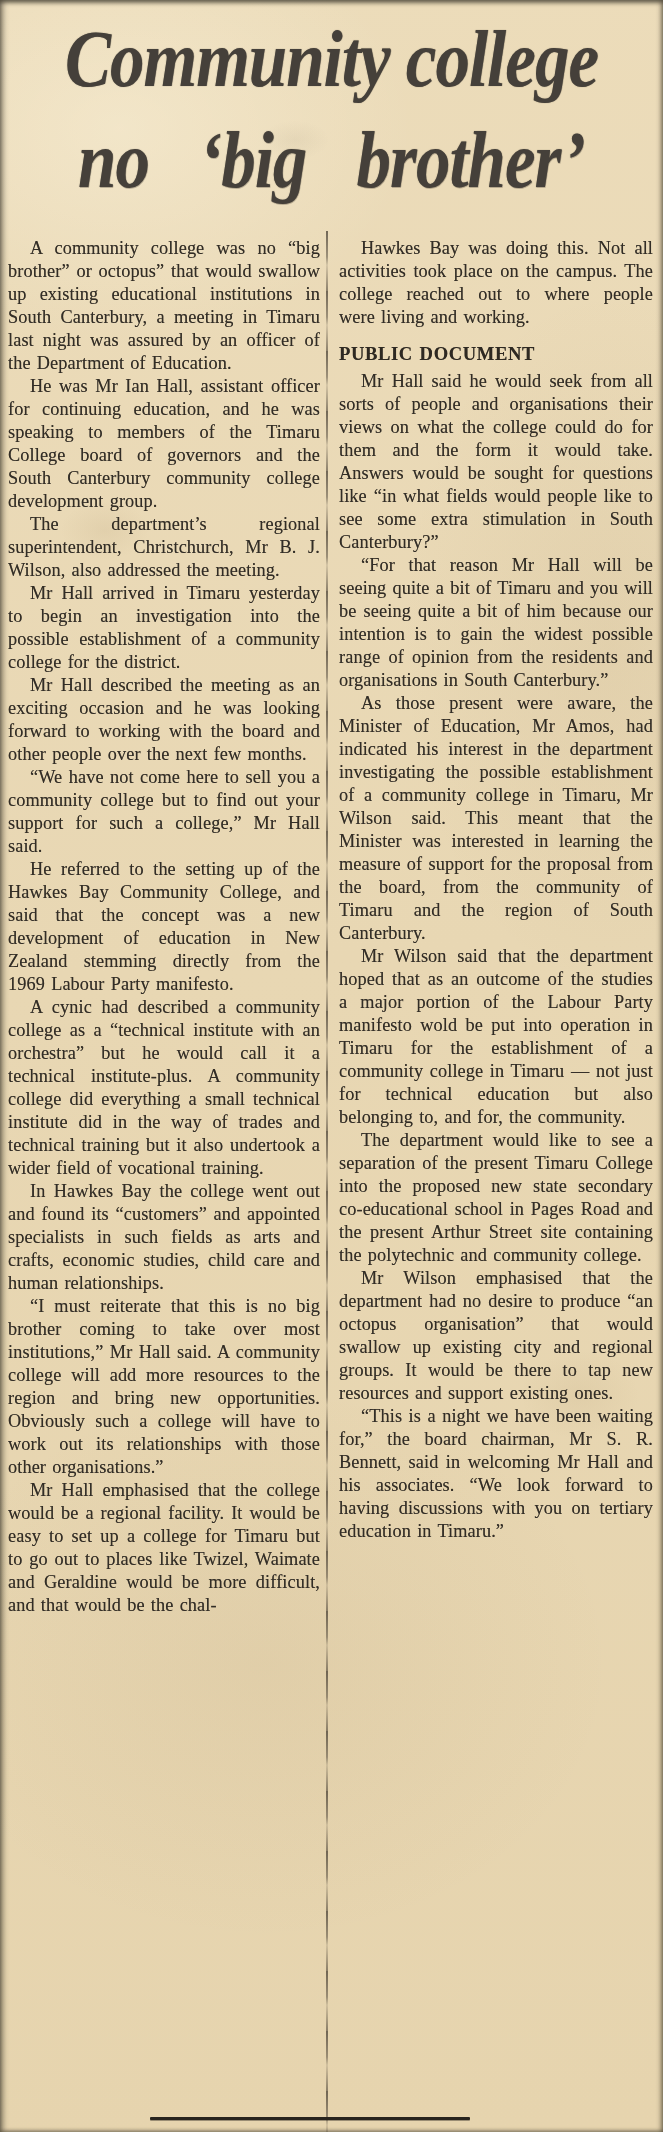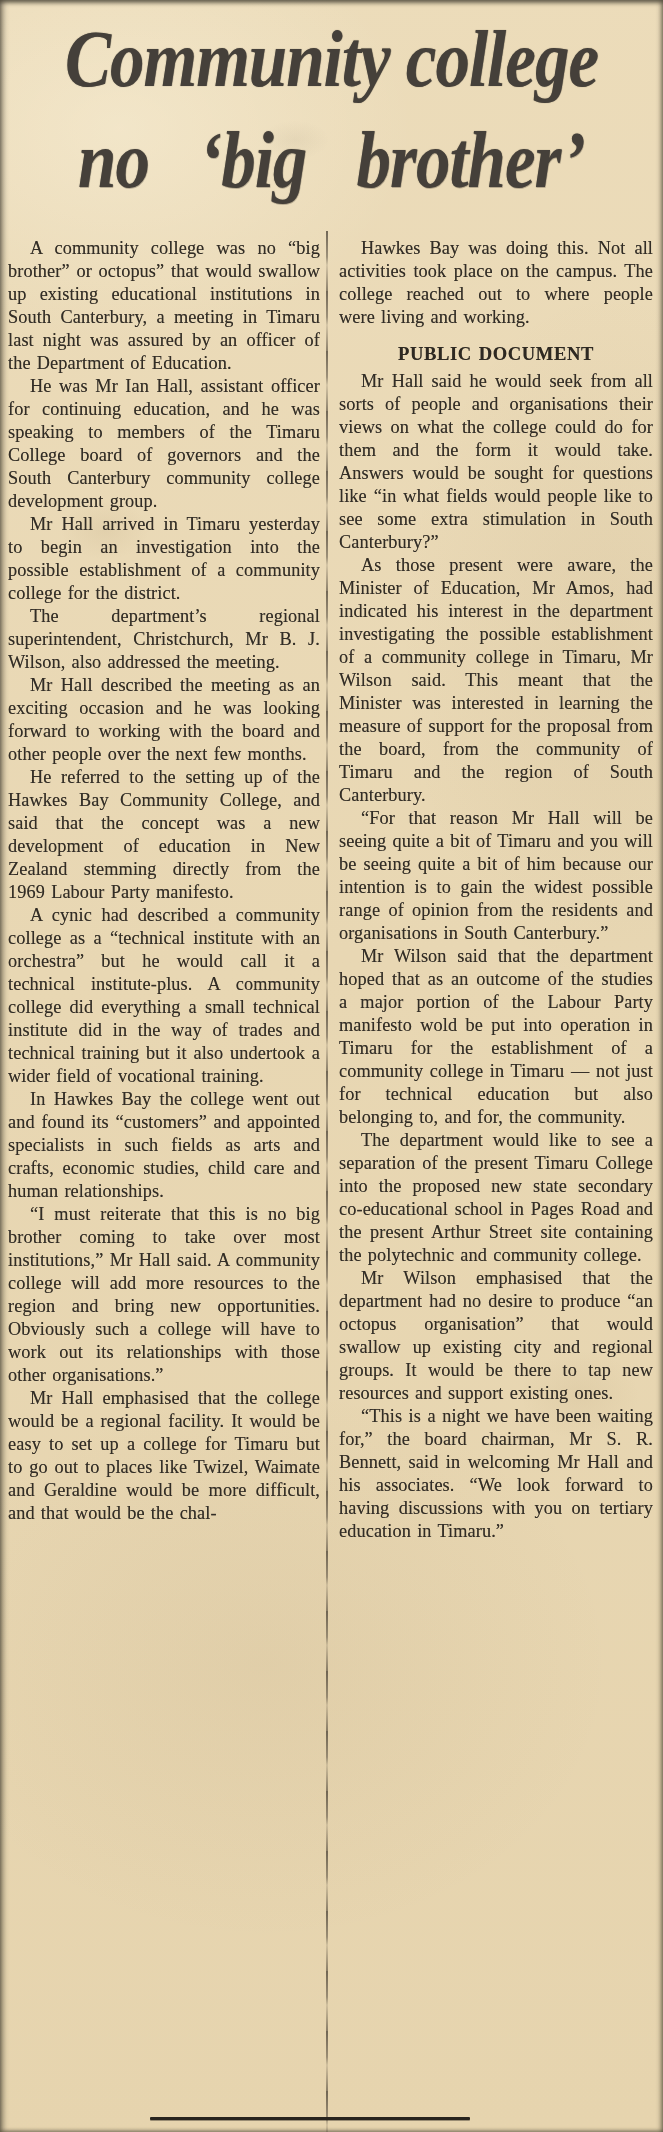--- a/index.html
+++ b/index.html
@@ -45,21 +45,21 @@
     color:#322d26;
     text-align:justify;
     text-shadow:0 0 0.6px rgba(50,44,36,0.5);
     word-spacing:1.5px;letter-spacing:0.1px;
   }
   .col-left{left:8px;width:312px;}
   .col-right{left:339px;width:314px;}
   .col p{margin:0;text-indent:22px;}
   .col p.no-indent{text-indent:0;}
   .subheading{
-    display:block;text-align:center;font-weight:700;
+    display:block;font-weight:700;
     margin:13px 0 5px 0;letter-spacing:0.6px;font-size:18.6px;
     color:#2e2922;text-indent:0;
   }
   .divider{
     position:absolute;left:326px;top:231px;width:2px;height:1901px;
     background:repeating-linear-gradient(
       180deg,
       rgba(62,54,44,0.70) 0px, rgba(62,54,44,0.45) 26px,
       rgba(62,54,44,0.12) 34px, rgba(62,54,44,0.55) 60px);
   }
@@ -80,36 +80,37 @@
   <div class="headline">
     <div class="line1">Community college</div>
     <div class="line2">no ‘big brother’</div>
   </div>
 
   <div class="divider"></div>
 
   <div class="col col-left">
     <p>A community college was no “big brother” or octopus” that would swallow up existing educational institutions in South Canterbury, a meeting in Timaru last night was assured by an officer of the Department of Education.</p>
     <p>He was Mr Ian Hall, assistant officer for continuing education, and he was speaking to members of the Timaru College board of governors and the South Canterbury community college development group.</p>
+    <p>The department’s regional superintendent, Christchurch, Mr B. J. Wilson, also addressed the meeting.</p>
     <p>Mr Hall arrived in Timaru yesterday to begin an investigation into the possible establishment of a community college for the district.</p>
-    <p>The department’s regional superintendent, Christchurch, Mr B. J. Wilson, also addressed the meeting.</p>
     <p>Mr Hall described the meeting as an exciting occasion and he was looking forward to working with the board and other people over the next few months.</p>
+    <p>“We have not come here to sell you a community college but to find out your support for such a college,” Mr Hall said.</p>
     <p>He referred to the setting up of the Hawkes Bay Community College, and said that the concept was a new development of education in New Zealand stemming directly from the 1969 Labour Party manifesto.</p>
     <p>A cynic had described a community college as a “technical institute with an orchestra” but he would call it a technical institute-plus. A community college did everything a small technical institute did in the way of trades and technical training but it also undertook a wider field of vocational training.</p>
     <p>In Hawkes Bay the college went out and found its “customers” and appointed specialists in such fields as arts and crafts, economic studies, child care and human relationships.</p>
     <p>“I must reiterate that this is no big brother coming to take over most institutions,” Mr Hall said. A community college will add more resources to the region and bring new opportunities. Obviously such a college will have to work out its relationships with those other organisations.”</p>
     <p>Mr Hall emphasised that the college would be a regional facility. It would be easy to set up a college for Timaru but to go out to places like Twizel, Waimate and Geraldine would be more difficult, and that would be the chal-</p>
   </div>
 
   <div class="col col-right">
     <p>Hawkes Bay was doing this. Not all activities took place on the campus. The college reached out to where people were living and working.</p>
     <span class="subheading">PUBLIC DOCUMENT</span>
     <p>Mr Hall said he would seek from all sorts of people and organisations their views on what the college could do for them and the form it would take. Answers would be sought for questions like “in what fields would people like to see some extra stimulation in South Canterbury?”</p>
+    <p>“For that reason Mr Hall will be seeing quite a bit of Timaru and you will be seeing quite a bit of him because our intention is to gain the widest possible range of opinion from the residents and organisations in South Canterbury.”</p>
     <p>As those present were aware, the Minister of Education, Mr Amos, had indicated his interest in the department investigating the possible establishment of a community college in Timaru, Mr Wilson said. This meant that the Minister was interested in learning the measure of support for the proposal from the board, from the community of Timaru and the region of South Canterbury.</p>
-    <p>“For that reason Mr Hall will be seeing quite a bit of Timaru and you will be seeing quite a bit of him because our intention is to gain the widest possible range of opinion from the residents and organisations in South Canterbury.”</p>
     <p>Mr Wilson said that the department hoped that as an outcome of the studies a major portion of the Labour Party manifesto wold be put into operation in Timaru for the establishment of a community college in Timaru — not just for technical education but also belonging to, and for, the community.</p>
     <p>The department would like to see a separation of the present Timaru College into the proposed new state secondary co-educational school in Pages Road and the present Arthur Street site containing the polytechnic and community college.</p>
     <p>Mr Wilson emphasised that the department had no desire to produce “an octopus organisation” that would swallow up existing city and regional groups. It would be there to tap new resources and support existing ones.</p>
     <p>“This is a night we have been waiting for,” the board chairman, Mr S. R. Bennett, said in welcoming Mr Hall and his associates. “We look forward to having discussions with you on tertiary education in Timaru.”</p>
   </div>
 
   <div class="end-rule"></div>
 </div>
 
 </body></html>

